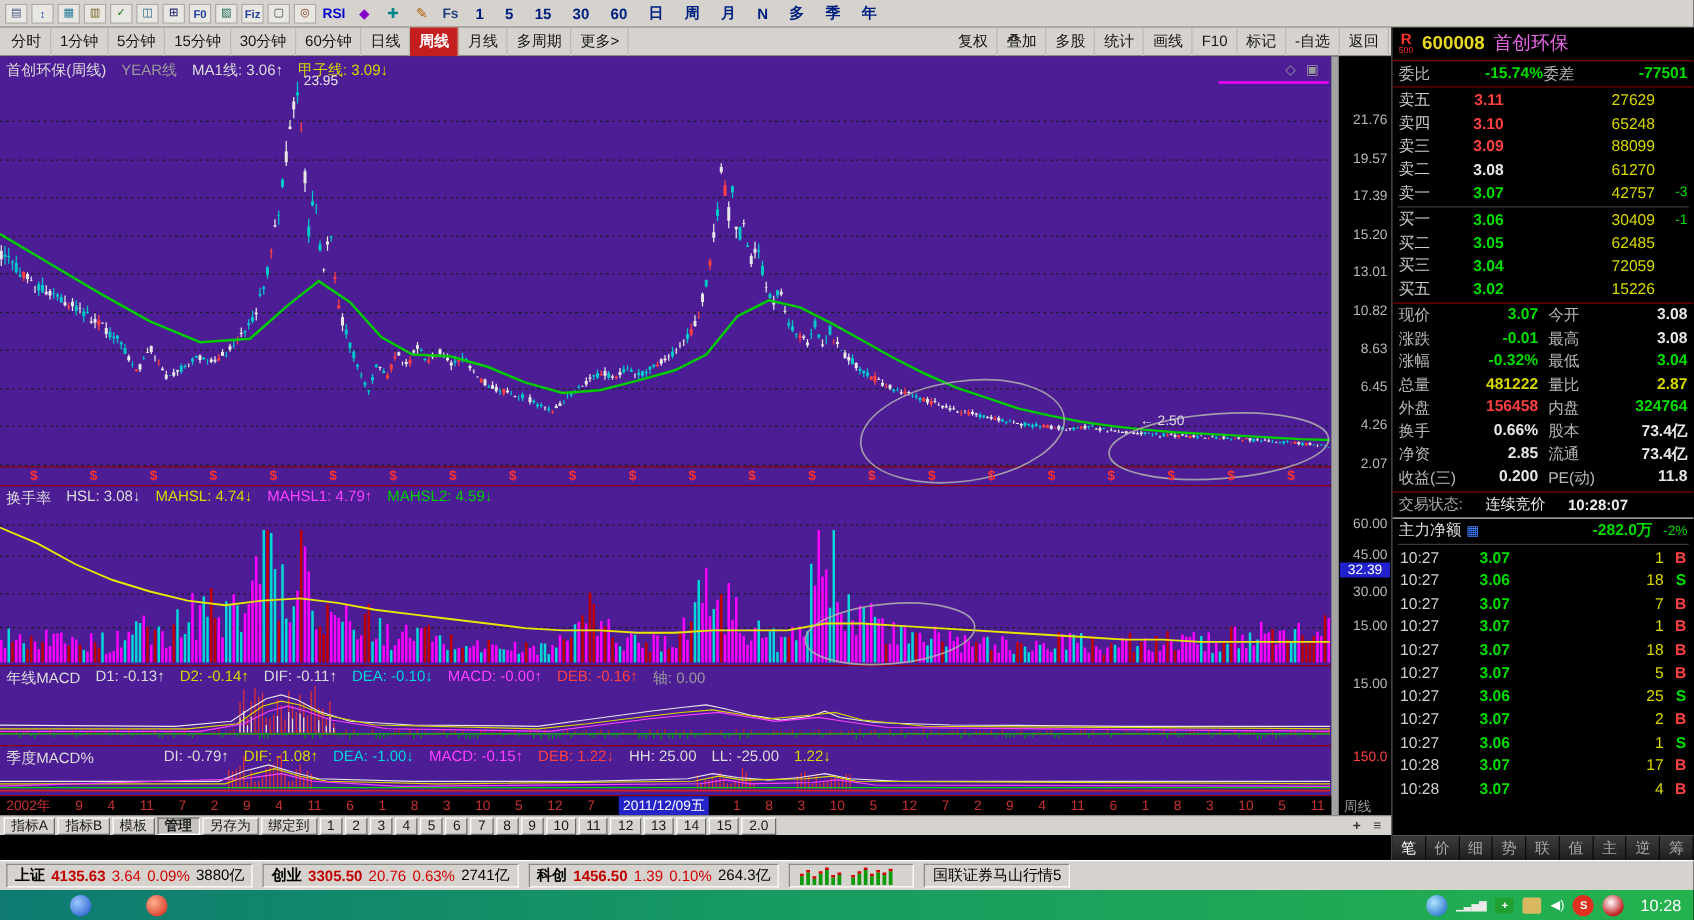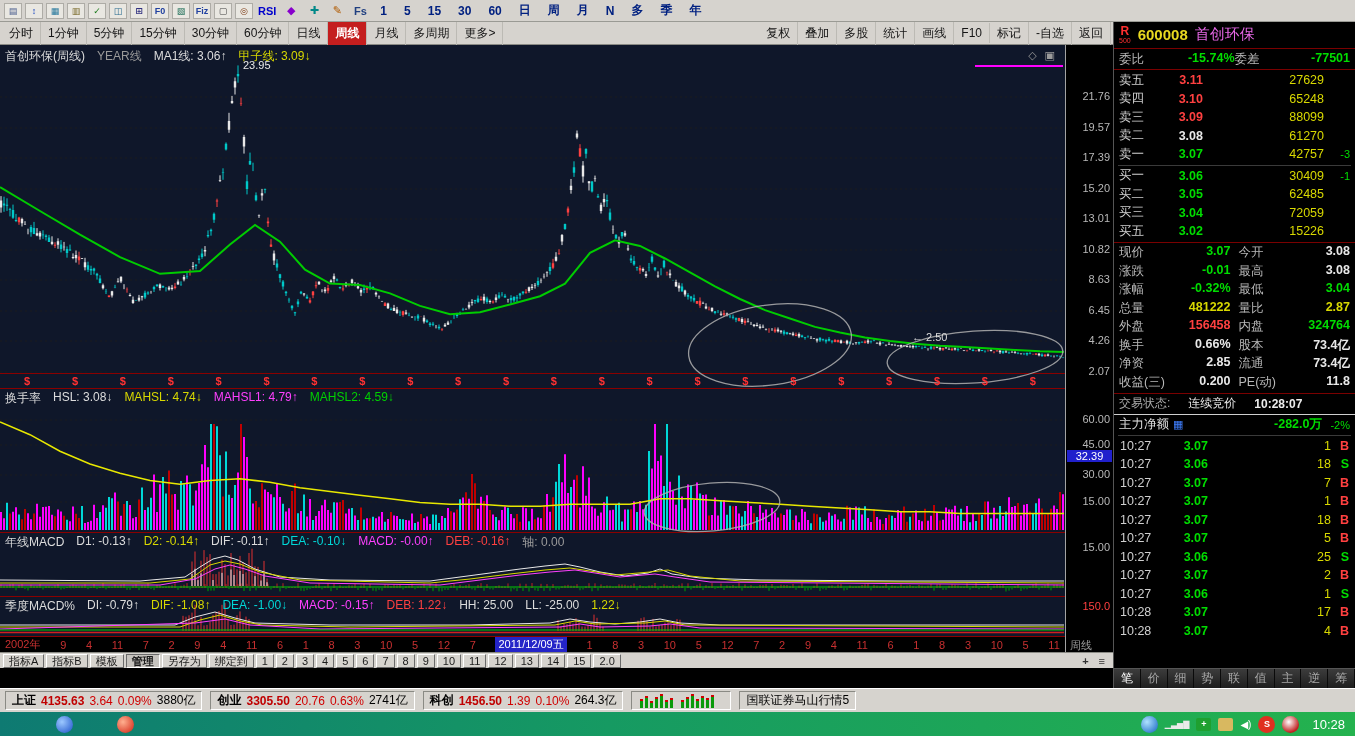--- a/index.html
+++ b/index.html
@@ -16,37 +16,37 @@
 .ttool{min-width:20px;height:16px;display:flex;align-items:center;justify-content:center;
   font-size:11px;font-weight:700;cursor:pointer;padding:0 2px}
 .sc{color:#002080;font-weight:700;font-size:12px;margin:0 7px;cursor:pointer}
 .tb2{position:absolute;left:0;top:22px;width:1113px;height:23px;background:#d6d3ce;
   border-bottom:1px solid #8a8a84;display:flex;align-items:center;padding:0 2px;white-space:nowrap}
 .pbtn{padding:3px 7px;color:#151515;cursor:pointer;border-right:1px solid #bcbab4;font-size:12px}
 .pbtn.active{background:#c41e1e;color:#fff;font-weight:700}
 .tb2 .spacer{flex:1;border:none}
 
 
-#chart{position:absolute;left:0;top:45px;width:1065px;height:607px;background:#0f172a}
+#chart{position:absolute;left:0;top:45px;width:1065px;height:607px;background:#4c1d95}
 #svgbox{position:absolute;left:0;top:0;width:1065px;height:592px}
 .hdr{position:absolute;left:5px;display:flex;font-size:12px;white-space:nowrap;z-index:3}
 .hdr span{margin-right:12px}
 .peak{position:absolute;left:243px;top:14px;color:#e8e8e8;font-size:11px;z-index:3}
 .ann{position:absolute;left:912px;top:286px;color:#dcdcdc;font-size:11px;z-index:3}
 .cicons{position:absolute;right:10px;top:4px;color:#9a9a9a;font-size:11px;z-index:3}
 .cicons span{margin-left:8px;cursor:pointer}
 .dollar-row{position:absolute;left:0;top:330px;width:1060px;height:12px;display:flex;
   justify-content:space-between;padding:0 24px;color:#ff3232;font-weight:700;font-size:11px;z-index:3}
 .dates{position:absolute;left:0;top:592px;width:1065px;height:15px;display:flex;align-items:center;
   justify-content:space-between;padding:0 5px;color:#c83030;font-size:11px;background:#000;z-index:3}
 .dates .hl{background:#2424c8;color:#fff;padding:0 3px}
 
 
 #axis{position:absolute;left:1065px;top:45px;width:48px;height:607px;background:#000;
-  border-left:1px solid #a3a3a3;color:#b8b8b8;font-size:11px}
+  border-left:6px solid #a3a3a3;color:#b8b8b8;font-size:11px}
 #axis .al{position:absolute;right:3px}
 #axis .cursor{position:absolute;left:1px;right:1px;text-align:center;background:#2020cc;color:#fff}
 #axis .bl{position:absolute;left:4px;color:#9a9a9a}
 
 
 #qp{position:absolute;left:1113px;top:22px;width:242px;height:666px;background:#000;
   border-left:1px solid #555;overflow:hidden}
 .qphead{display:flex;align-items:center;height:25px;padding:0 5px;gap:7px}
 .rtag{display:flex;flex-direction:column;align-items:center;line-height:1}
 .rt{color:#ff3030;font-weight:700;font-size:12px}
@@ -260,21 +260,21 @@
         <span style="color: rgb(220, 220, 220);">D1: -0.13↑</span>
         <span style="color: rgb(216, 216, 0);">D2: -0.14↑</span>
         <span style="color: rgb(220, 220, 220);">DIF: -0.11↑</span>
         <span style="color: rgb(0, 216, 216);">DEA: -0.10↓</span>
         <span style="color: rgb(255, 64, 255);">MACD: -0.00↑</span>
         <span style="color: rgb(255, 64, 64);">DEB: -0.16↑</span>
         <span style="color: rgb(154, 154, 154);">轴: 0.00</span>
       </div>
     <div class="hdr" id="qhdr" style="top:553px">
         <span style="color: rgb(220, 220, 220);">季度MACD%</span>
-        <span style="color: rgb(220, 220, 220);">DI: -0.79↑</span>
+        <span style="color: rgb(220, 220, 220); margin-left: 44px;">DI: -0.79↑</span>
         <span style="color: rgb(216, 216, 0);">DIF: -1.08↑</span>
         <span style="color: rgb(0, 216, 216);">DEA: -1.00↓</span>
         <span style="color: rgb(255, 64, 255);">MACD: -0.15↑</span>
         <span style="color: rgb(255, 64, 64);">DEB: 1.22↓</span>
         <span style="color: rgb(220, 220, 220);">HH: 25.00</span>
         <span style="color: rgb(220, 220, 220);">LL: -25.00</span>
         <span style="color: rgb(216, 216, 0);">1.22↓</span>
       </div>
     <div class="peak">23.95</div>
     <div class="ann">← 2.50</div>

